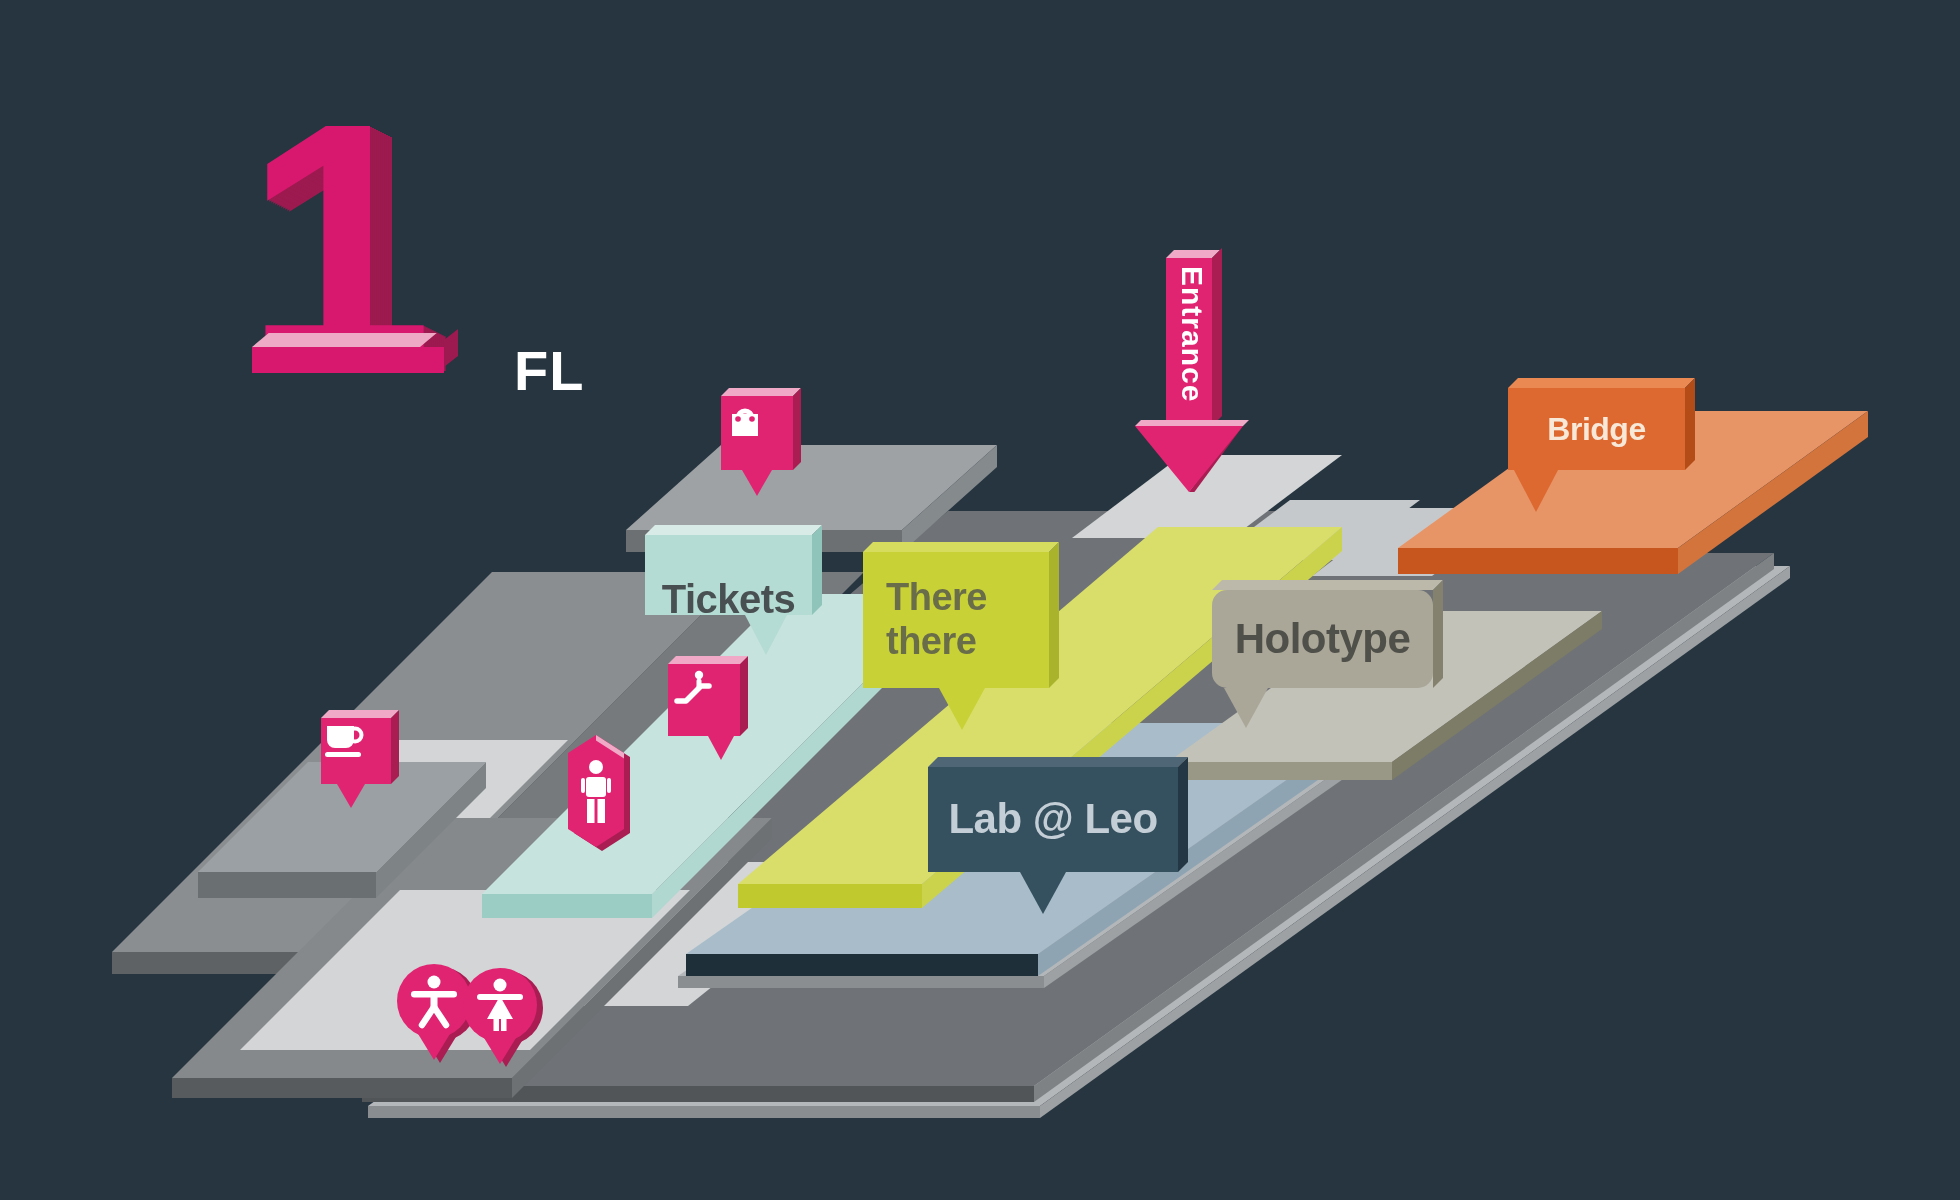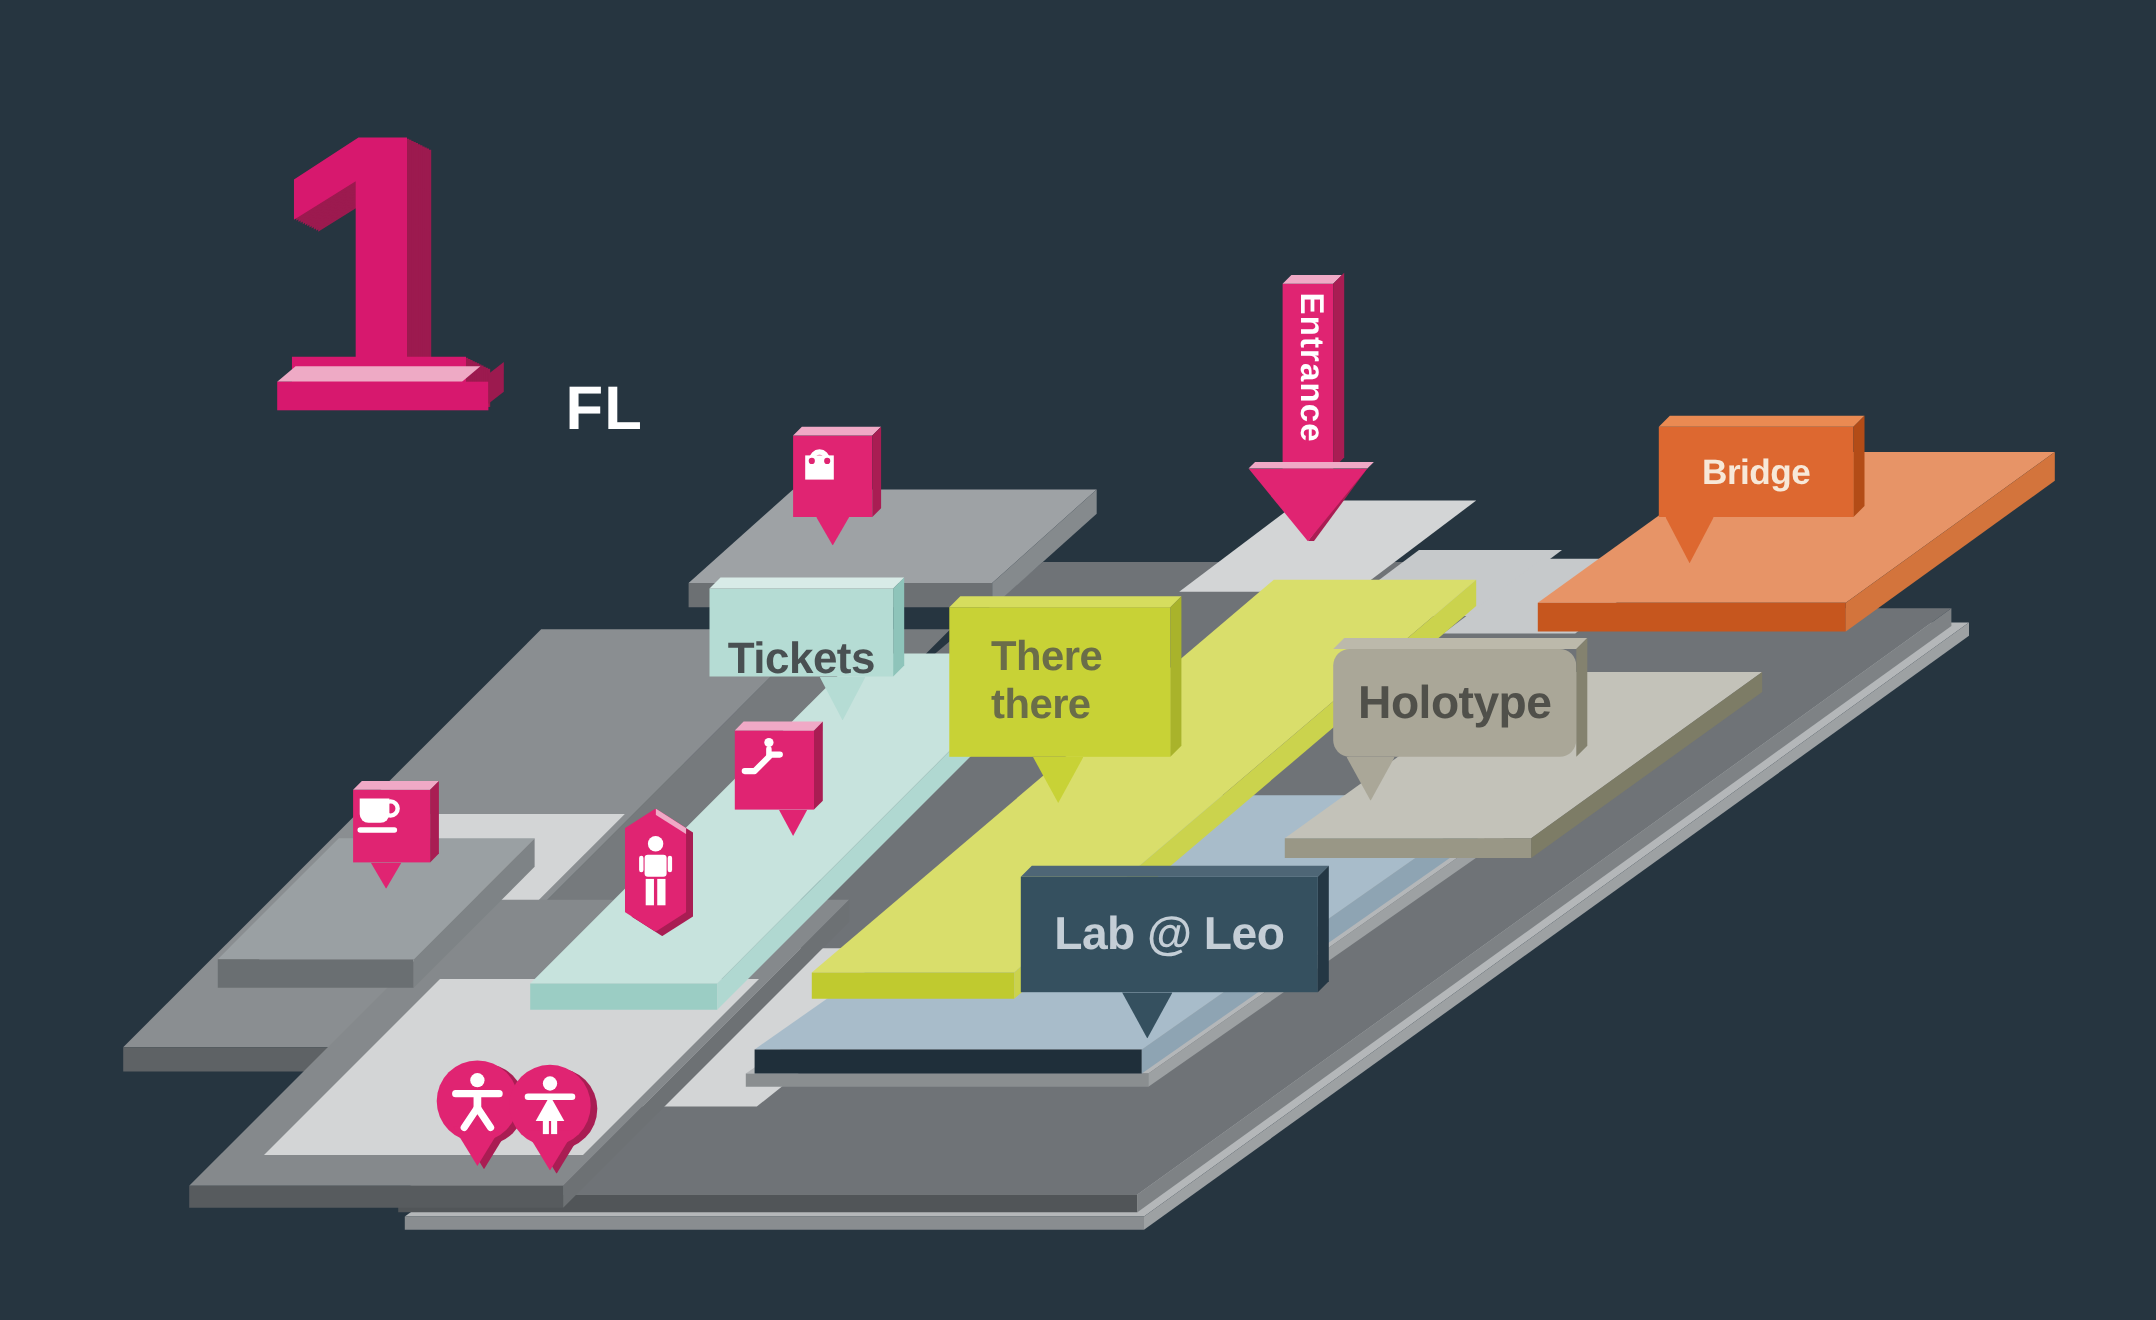--- a/index.html
+++ b/index.html
@@ -165,36 +165,36 @@
   <div class="fn-base-side"></div>
   <span class="fn-suffix">FL</span>
 
   <div class="bubble" style="left:645px;top:535px;width:167px;height:80px;--face:#b5dcd4;--side:#8ec4ba;--bevel:#d8ebe7;--txt:#495052;--tx:100px;--tw:42px;--th:40px;">
     <div class="b-bevel"></div>
     <div class="b-side"></div>
     <div class="b-tail"></div>
     <span class="b-text" style="font-size:40px;margin-top:47px;">Tickets</span>
   </div>
 
-  <div class="bubble" style="left:863px;top:552px;width:185px;height:136px;--face:#c8d236;--side:#a9b32b;--bevel:#d6dd5e;--txt:#6a6d49;--tx:76px;--tw:46px;--th:42px;align-items:flex-start;padding-left:16px;">
+  <div class="bubble" style="left:863px;top:552px;width:185px;height:136px;--face:#c8d236;--side:#a9b32b;--bevel:#d6dd5e;--txt:#6a6d49;--tx:76px;--tw:46px;--th:42px;align-items:flex-start;padding-left:1px;">
     <div class="b-bevel"></div>
     <div class="b-side"></div>
     <div class="b-tail"></div>
     <span class="b-text" style="font-size:38px;margin-left:22px;">There</span>
     <span class="b-text" style="font-size:38px;margin-left:22px;">there</span>
   </div>
 
   <div class="bubble" style="left:1212px;top:590px;width:221px;height:98px;border-radius:15px;--face:#aaa798;--side:#84826f;--bevel:#bcb9ab;--txt:#50504a;--tx:12px;--tw:44px;--th:40px;">
     <div class="b-bevel"></div>
     <div class="b-side"></div>
     <div class="b-tail"></div>
     <span class="b-text" style="font-size:42px;">Holotype</span>
   </div>
 
-  <div class="bubble" style="left:928px;top:797px;width:270px;height:105px;--face:#35505f;--side:#243744;--bevel:#4e6676;--txt:#c4ced6;--tx:92px;--tw:46px;--th:42px;">
+  <div class="bubble" style="left:928px;top:767px;width:250px;height:105px;--face:#35505f;--side:#243744;--bevel:#4e6676;--txt:#c4ced6;--tx:92px;--tw:46px;--th:42px;">
     <div class="b-bevel"></div>
     <div class="b-side"></div>
     <div class="b-tail"></div>
     <span class="b-text" style="font-size:42px;">Lab @ Leo</span>
   </div>
 
   <div class="bubble" style="left:1508px;top:388px;width:177px;height:82px;--face:#dd6830;--side:#b34c17;--bevel:#ea8a52;--txt:#f7e8d8;--tx:6px;--tw:44px;--th:42px;">
     <div class="b-bevel"></div>
     <div class="b-side"></div>
     <div class="b-tail"></div>

